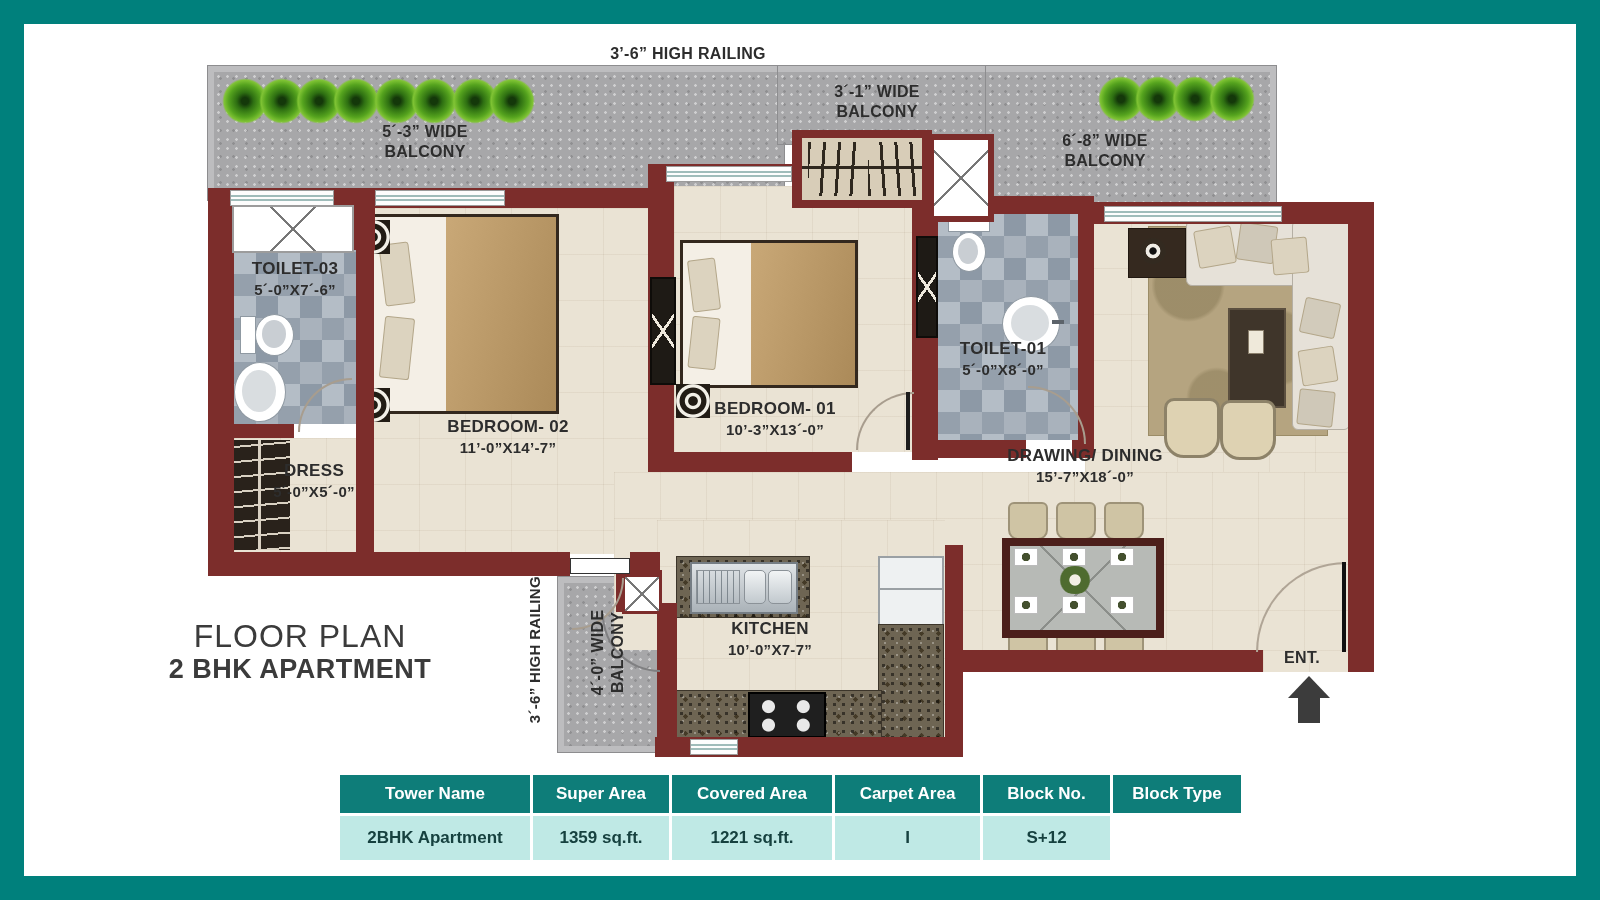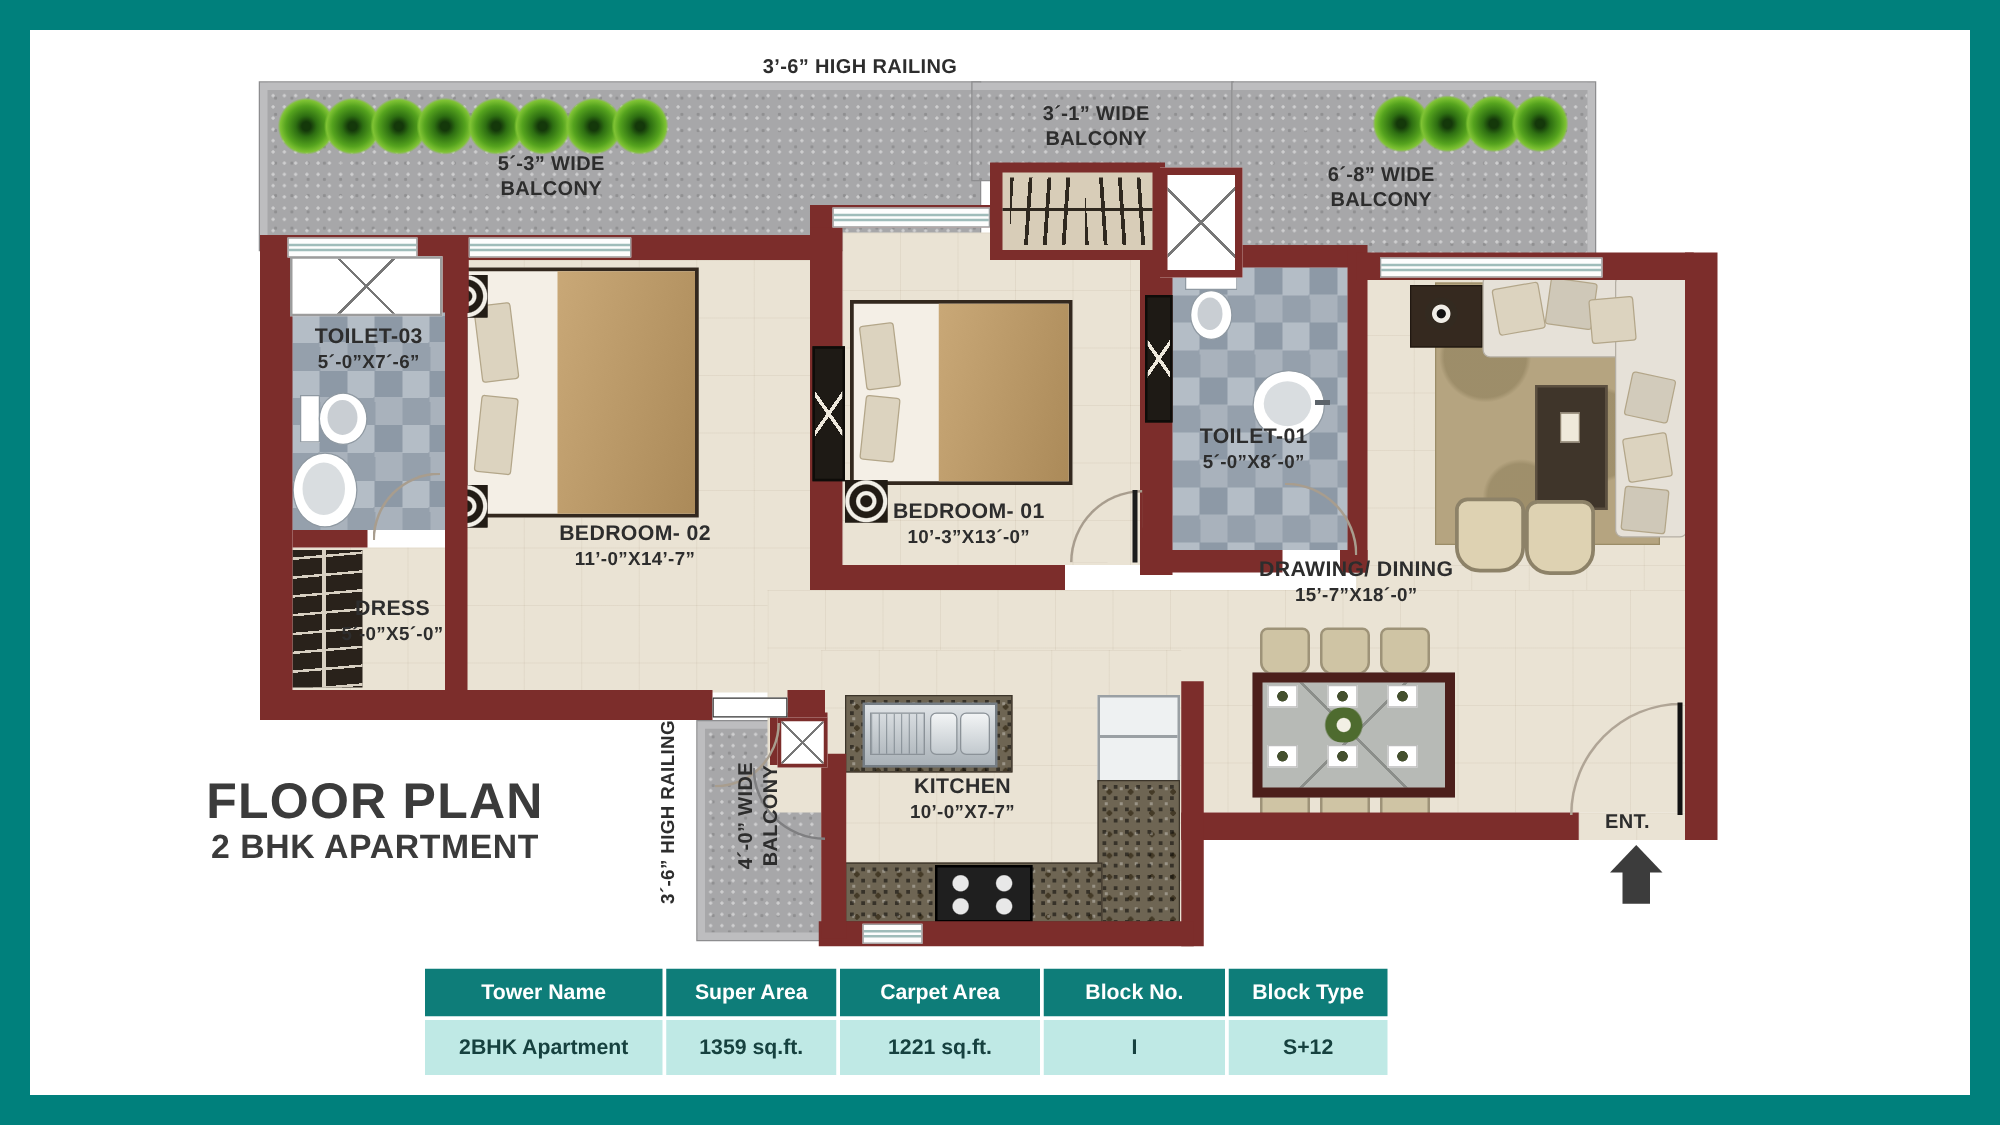--- a/index.html
+++ b/index.html
@@ -60,21 +60,21 @@
        background-image:radial-gradient(circle,#44502e 0 4px,transparent 4.5px);
        background-position:center;background-repeat:no-repeat;}
   
   .spec{position:absolute;left:340px;top:775px;width:892px;background:#fff;}
   .spec .row{display:grid;grid-template-columns:190px 136px 160px 145px 127px 128px;gap:3px;}
   .spec .h{background:#0e7d79;color:#fff;font-weight:bold;font-size:17px;height:38px;
        display:flex;align-items:center;justify-content:center;}
   .spec .d{background:#bfe9e5;color:#16413f;font-weight:bold;font-size:17px;height:44px;
        display:flex;align-items:center;justify-content:center;margin-top:3px;}
   .title{position:absolute;left:158px;top:620px;width:284px;text-align:center;color:#3b3b3b;}
-  .title .t1{font-size:40px;font-weight:bold;letter-spacing:1px;line-height:1.05;}
+  .title .t1{font-size:32px;font-weight:normal;letter-spacing:1px;line-height:1.05;}
   .title .t2{font-size:27px;font-weight:bold;letter-spacing:.5px;}
 </style>
 </head>
 <body>
 
 <div class="page">
   <div class="canvas"></div>
 
   <div class="balc" style="left:208px;top:66px;width:570px;height:128px;border-top:6px solid #bdbdbf;border-left:6px solid #bdbdbf;outline:1px solid #8d8d8f;"></div>
   <div class="balc" style="left:778px;top:66px;width:208px;height:72px;border-top:6px solid #bdbdbf;outline:1px solid #8d8d8f;"></div>
@@ -245,42 +245,42 @@
   <div class="abs" style="left:570px;top:558px;width:58px;height:14px;background:#fff;border:1px solid #333;"></div>
   <div class="arc" style="left:856px;top:392px;width:56px;height:56px;border-top:2px solid #a89d8e;border-left:2px solid #a89d8e;border-top-left-radius:100%;"></div>
   <div class="abs" style="left:906px;top:392px;width:4px;height:58px;background:#1c1c1c;"></div>
   <div class="arc" style="left:1028px;top:386px;width:56px;height:56px;border-top:2px solid #a89d8e;border-right:2px solid #a89d8e;border-top-right-radius:100%;"></div>
   <div class="arc" style="left:602px;top:614px;width:56px;height:56px;border-bottom:2px solid #7f7f81;border-left:2px solid #7f7f81;border-bottom-left-radius:100%;"></div>
   <div class="arc" style="left:1256px;top:562px;width:88px;height:88px;border-top:2px solid #b0a596;border-left:2px solid #b0a596;border-top-left-radius:100%;"></div>
   <div class="abs" style="left:1342px;top:562px;width:4px;height:90px;background:#111;"></div>
 
   <div class="lbl" style="left:558px;top:44px;width:260px;"><span>3’-6” HIGH RAILING</span></div>
 
-  <div class="lbl" style="left:376px;top:122px;width:130px;">
+  <div class="lbl" style="left:360px;top:122px;width:130px;">
     <div>5´-3” WIDE</div>
     <div>BALCONY</div>
   </div>
   <div class="lbl" style="left:812px;top:82px;width:130px;">
     <div>3´-1” WIDE</div>
     <div>BALCONY</div>
   </div>
   <div class="lbl" style="left:1040px;top:131px;width:130px;">
     <div>6´-8” WIDE</div>
     <div>BALCONY</div>
   </div>
 
   <div class="lbl" style="left:236px;top:258px;width:118px;">
     <div class="nm">TOILET-03</div>
     <div class="dm">5´-0”X7´-6”</div>
   </div>
   <div class="lbl" style="left:428px;top:416px;width:160px;">
     <div class="nm">BEDROOM- 02</div>
     <div class="dm">11’-0”X14’-7”</div>
   </div>
-  <div class="lbl" style="left:252px;top:476px;width:124px;">
+  <div class="lbl" style="left:252px;top:460px;width:124px;">
     <div class="nm">DRESS</div>
     <div class="dm">5´-0”X5´-0”</div>
   </div>
   <div class="lbl" style="left:690px;top:398px;width:170px;">
     <div class="nm">BEDROOM- 01</div>
     <div class="dm">10’-3”X13´-0”</div>
   </div>
   <div class="lbl" style="left:938px;top:338px;width:130px;">
     <div class="nm">TOILET-01</div>
     <div class="dm">5´-0”X8´-0”</div>
@@ -306,20 +306,21 @@
 
   <div class="title">
     <div class="t1">FLOOR PLAN</div>
     <div class="t2">2 BHK APARTMENT</div>
   </div>
 
   <div class="spec">
     <div class="row">
       <div class="h">Tower Name</div>
       <div class="h">Super Area</div>
+      <div class="h">Covered Area</div>
       <div class="h">Carpet Area</div>
       <div class="h">Block No.</div>
       <div class="h">Block Type</div>
     </div>
     <div class="row">
       <div class="d">2BHK Apartment</div>
       <div class="d">1359 sq.ft.</div>
       <div class="d">1221 sq.ft.</div>
       <div class="d">I</div>
       <div class="d">S+12</div>

